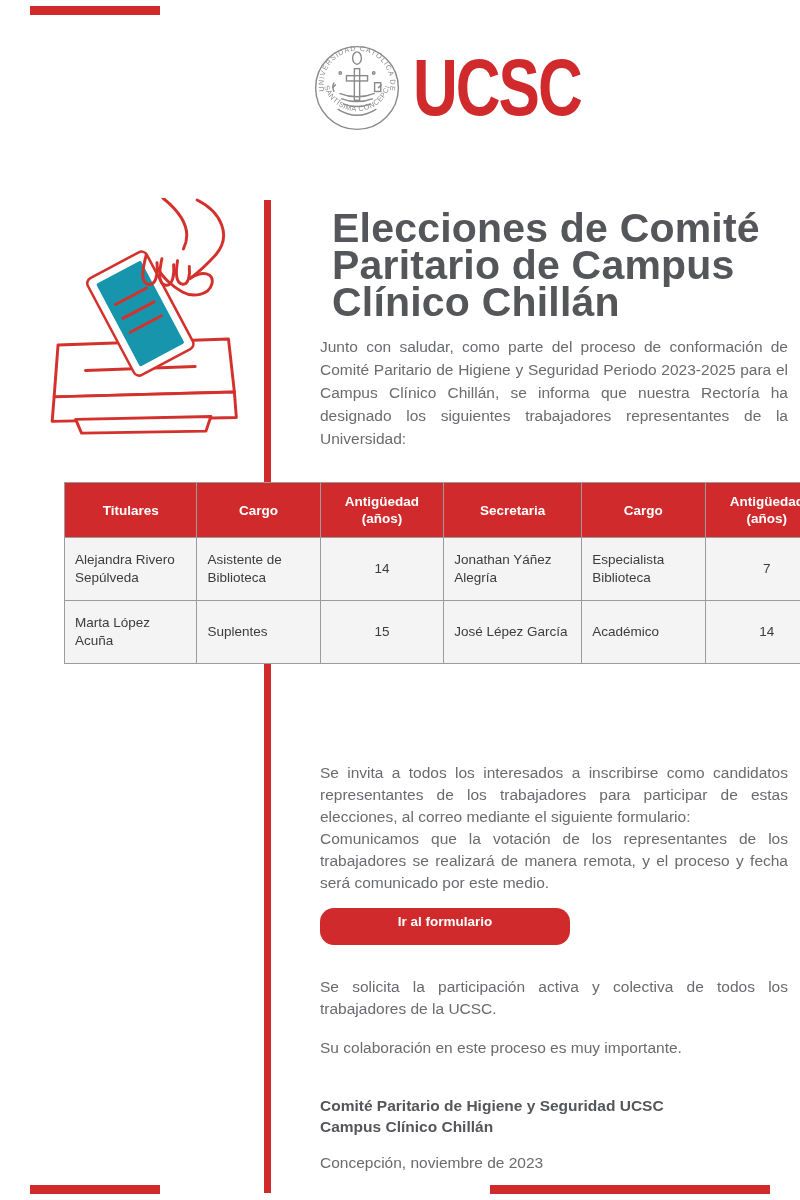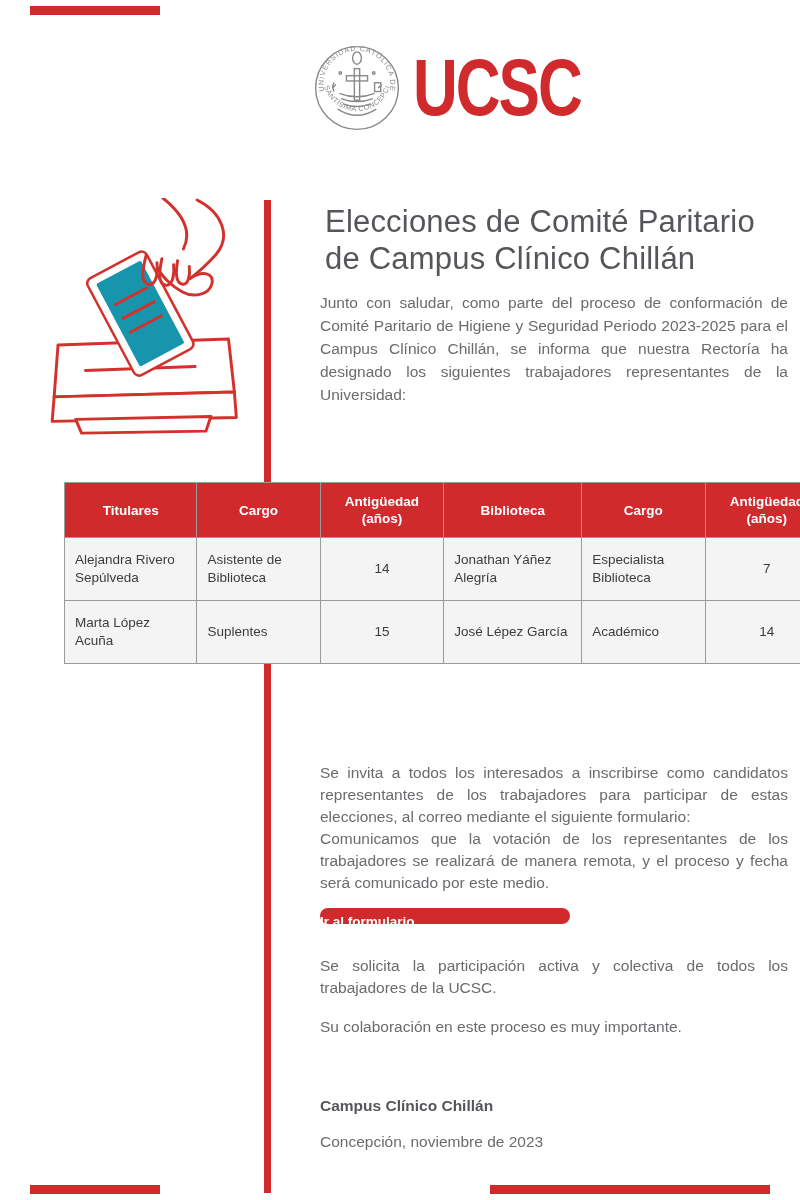--- a/index.html
+++ b/index.html
@@ -31,33 +31,33 @@
   
   .divider{position:absolute;left:264px;top:200px;width:7px;height:993px;background:var(--red);}
 
   
   .illustration{position:absolute;left:50px;top:198px;width:212px;height:240px;}
 
   
   .col{position:absolute;left:320px;width:468px;color:var(--body);font-size:15.5px;line-height:23px;}
   .col-top{top:198px;}
   .col-bottom{top:762px;line-height:22px;}
-  h1{margin:5px;font-size:31px;line-height:37px;color:var(--title);font-weight:normal;letter-spacing:.2px;}
+  h1{margin:12px;font-size:41px;line-height:37px;color:var(--title);font-weight:bold;letter-spacing:.2px;}
   .col p{margin:0;}
   .greeting{margin-top:18px !important;}
   .justify{text-align:justify;}
   .intro{margin-top:14px !important;}
   .mb{margin-bottom:14px !important;}
   .center-line{margin-top:17px !important;}
   .footer-bold{margin-top:36px !important;font-weight:bold;color:var(--title);line-height:21px;font-size:15.5px;}
   .date{margin-top:15px !important;}
 
   
-  .btn{display:block;width:250px;height:16px;border-radius:14px;background:var(--red);
-       color:#fff;font-weight:bold;font-size:13.5px;line-height:27px;text-align:left;
+  .btn{display:block;width:250px;height:37px;border-radius:14px;background:var(--red);
+       color:#fff;font-weight:bold;font-size:13.5px;line-height:27px;text-align:center;
        text-decoration:none;margin:14px 0 31px 0;cursor:pointer;}
 
   
   .datatable{position:absolute;left:64px;top:482px;width:765px;border-collapse:collapse;z-index:2;background:#f0abfc;}
   .datatable th{background:var(--red);color:#fff;font-size:13.5px;font-weight:bold;
                 padding:10px 6px;border:1px solid var(--cellborder);text-align:center;line-height:17px;}
   .datatable td{background:var(--cellbg);color:#3c3c3c;font-size:13.5px;padding:13px 10px;
                 border:1px solid var(--cellborder);vertical-align:middle;line-height:18px;text-align:left;}
   .datatable td:nth-child(3),.datatable td:nth-child(6){text-align:center;}
 
@@ -143,21 +143,21 @@
         <col style="width:110px">
       <col style="width:123px">
         <col style="width:110px">
         <col style="width:110px">
     </colgroup>
     <thead>
         <tr id="thead-row">
           <th>Titulares</th>
           <th>Cargo</th>
           <th>Antigüedad (años)</th>
-          <th>Biblioteca</th>
+          <th>Secretaria</th>
           <th>Cargo</th>
           <th>Antigüedad (años)</th>
         </tr>
       </thead>
     <tbody id="tbody">
         <tr>
           <td>Alejandra Rivero Sepúlveda</td>
           <td>Asistente de Biblioteca</td>
           <td>14</td>
           <td>Jonathan Yáñez Alegría</td>
@@ -175,19 +175,19 @@
       </tbody>
   </table>
 
   <section class="col col-bottom">
     <p class="justify">Se invita a todos los interesados a inscribirse como candidatos representantes de los trabajadores para participar de estas elecciones, al correo mediante el siguiente formulario:</p>
     <p class="justify mb">Comunicamos que la votación de los representantes de los trabajadores se realizará de manera remota, y el proceso y fecha será comunicado por este medio.</p>
     <a class="btn" href="#">Ir al formulario</a>
     <p class="justify">Se solicita la participación activa y colectiva de todos los trabajadores de la UCSC.</p>
     <p class="center-line">Su colaboración en este proceso es muy importante.</p>
     <p class="footer-bold">
-      <br>
+      <span>Comité Paritario de Higiene y Seguridad UCSC</span><br>
       <span>Campus Clínico Chillán</span>
     </p>
     <p class="date">Concepción, noviembre de 2023</p>
   </section>
 
 </div>
 
 </body></html>

